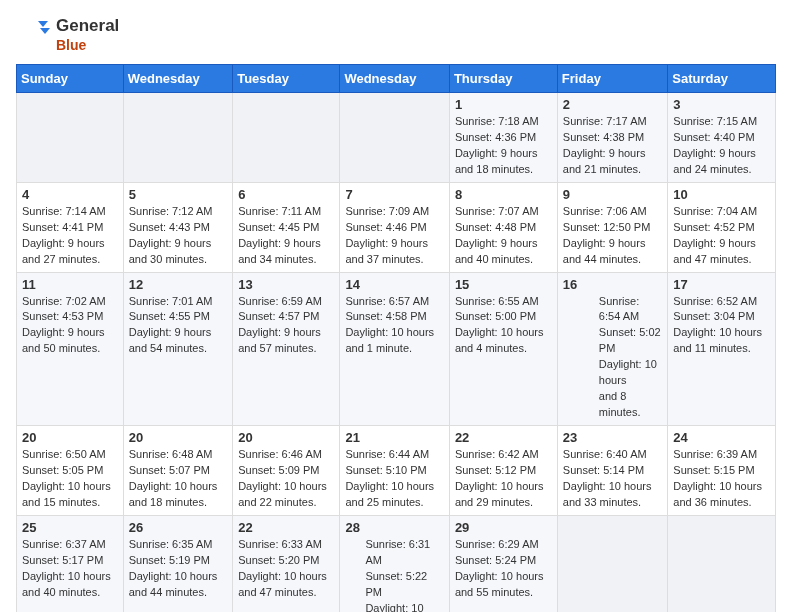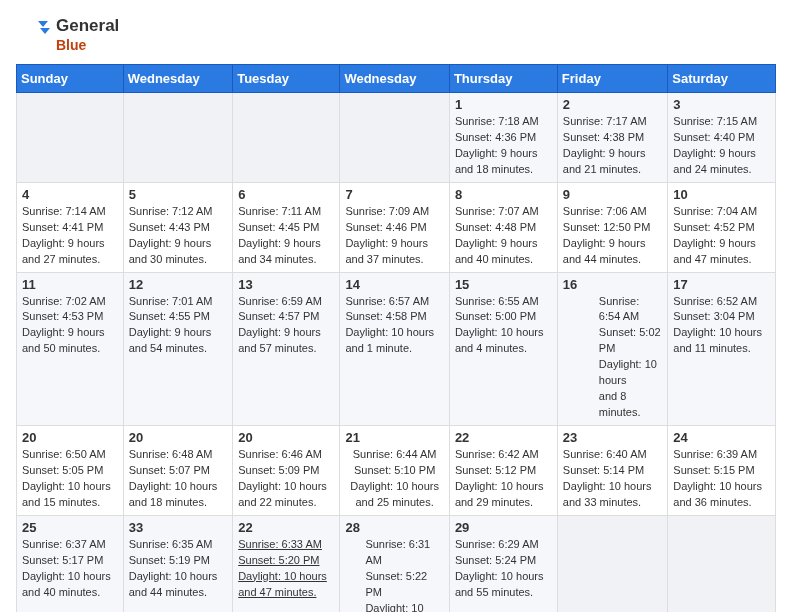--- a/index.html
+++ b/index.html
@@ -254,21 +254,21 @@
         </td>
         <td>
           <span class="day-number">20</span>
           <div class="day-info" style="white-space: pre-line;">Sunrise: 6:46 AM
 Sunset: 5:09 PM
 Daylight: 10 hours
 and 22 minutes.</div>
         </td>
         <td>
           <span class="day-number">21</span>
-          <div class="day-info" style="white-space: pre-line; text-align: center;">Sunrise: 6:44 AM
+          <div class="day-info" style="white-space: pre-line;">Sunrise: 6:44 AM
 Sunset: 5:10 PM
 Daylight: 10 hours
 and 25 minutes.</div>
         </td>
         <td>
           <span class="day-number">22</span>
           <div class="day-info" style="white-space: pre-line;">Sunrise: 6:42 AM
 Sunset: 5:12 PM
 Daylight: 10 hours
 and 29 minutes.</div>
@@ -290,29 +290,29 @@
       </tr>
       <tr>
         <td>
           <span class="day-number">25</span>
           <div class="day-info" style="white-space: pre-line;">Sunrise: 6:37 AM
 Sunset: 5:17 PM
 Daylight: 10 hours
 and 40 minutes.</div>
         </td>
         <td>
-          <span class="day-number">33</span>
+          <span class="day-number">26</span>
           <div class="day-info" style="white-space: pre-line;">Sunrise: 6:35 AM
 Sunset: 5:19 PM
 Daylight: 10 hours
 and 44 minutes.</div>
         </td>
         <td>
           <span class="day-number">22</span>
-          <div class="day-info" style="white-space: pre-line; text-decoration: underline;">Sunrise: 6:33 AM
+          <div class="day-info" style="white-space: pre-line;">Sunrise: 6:33 AM
 Sunset: 5:20 PM
 Daylight: 10 hours
 and 47 minutes.</div>
         </td>
         <td>
           <span class="day-number">28</span>
           <div class="day-info" style="white-space: pre-line; margin-left: 20px;">Sunrise: 6:31 AM
 Sunset: 5:22 PM
 Daylight: 10 hours
 and 51 minutes.</div>

